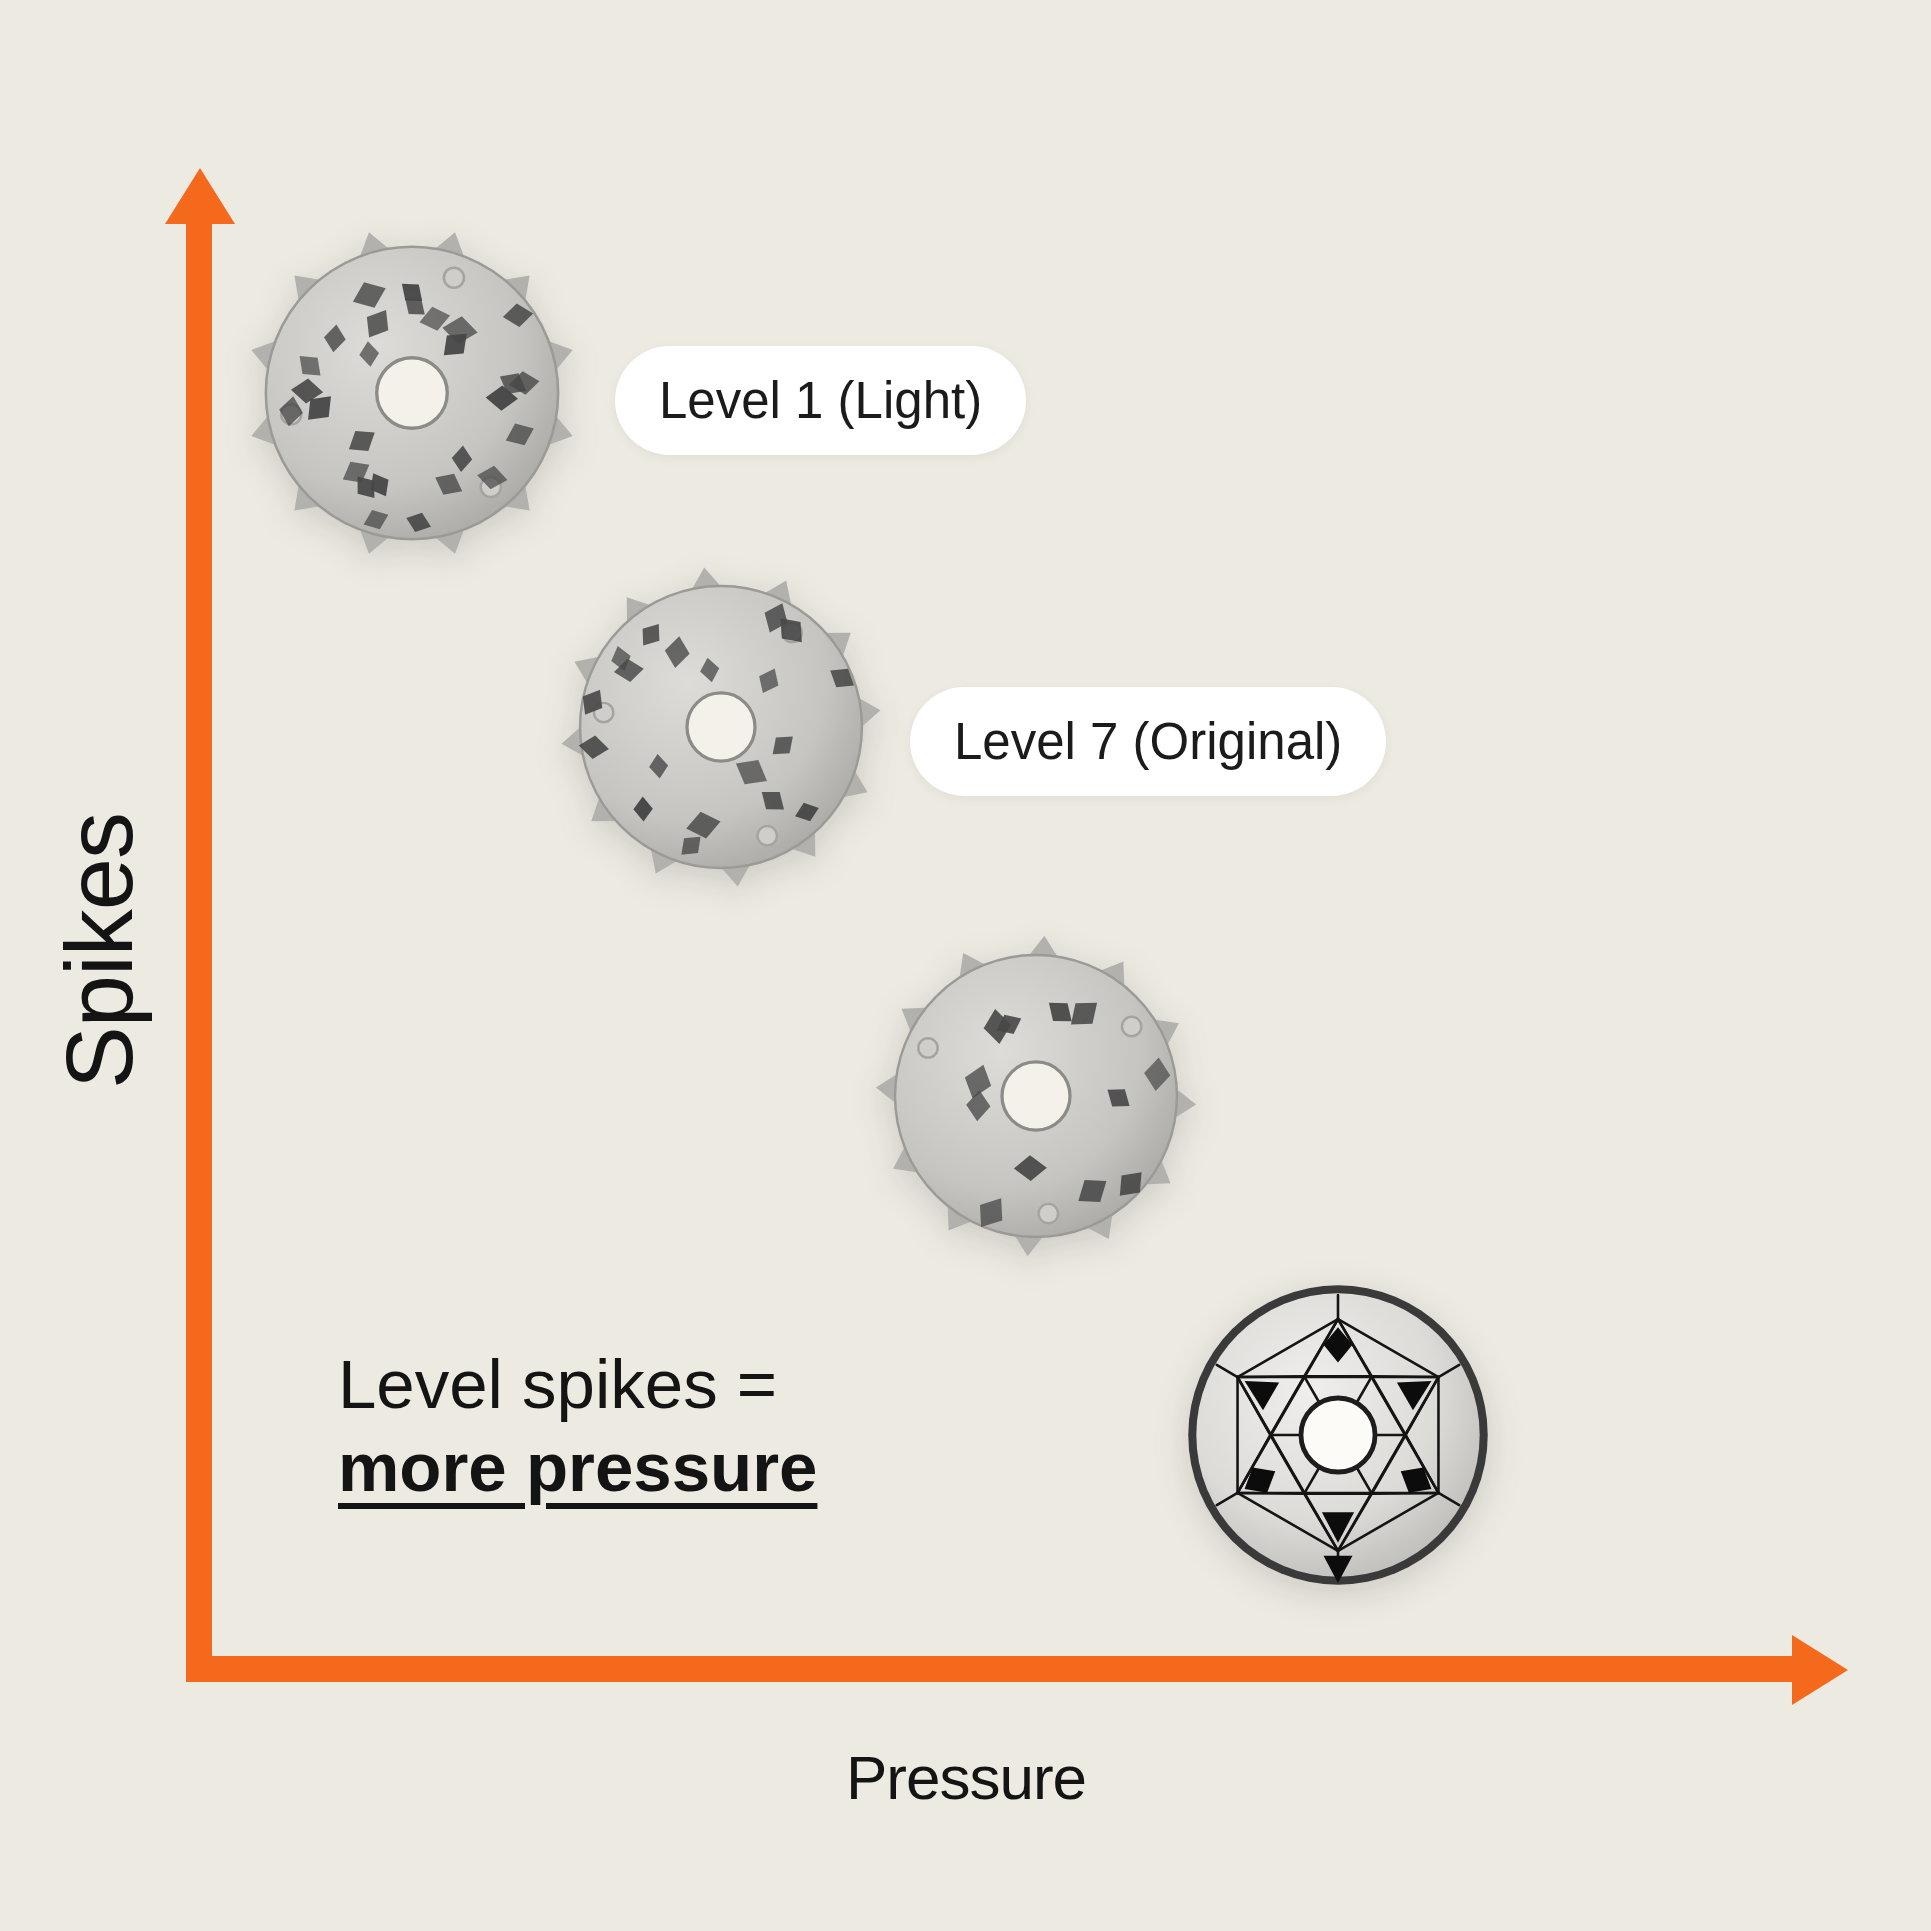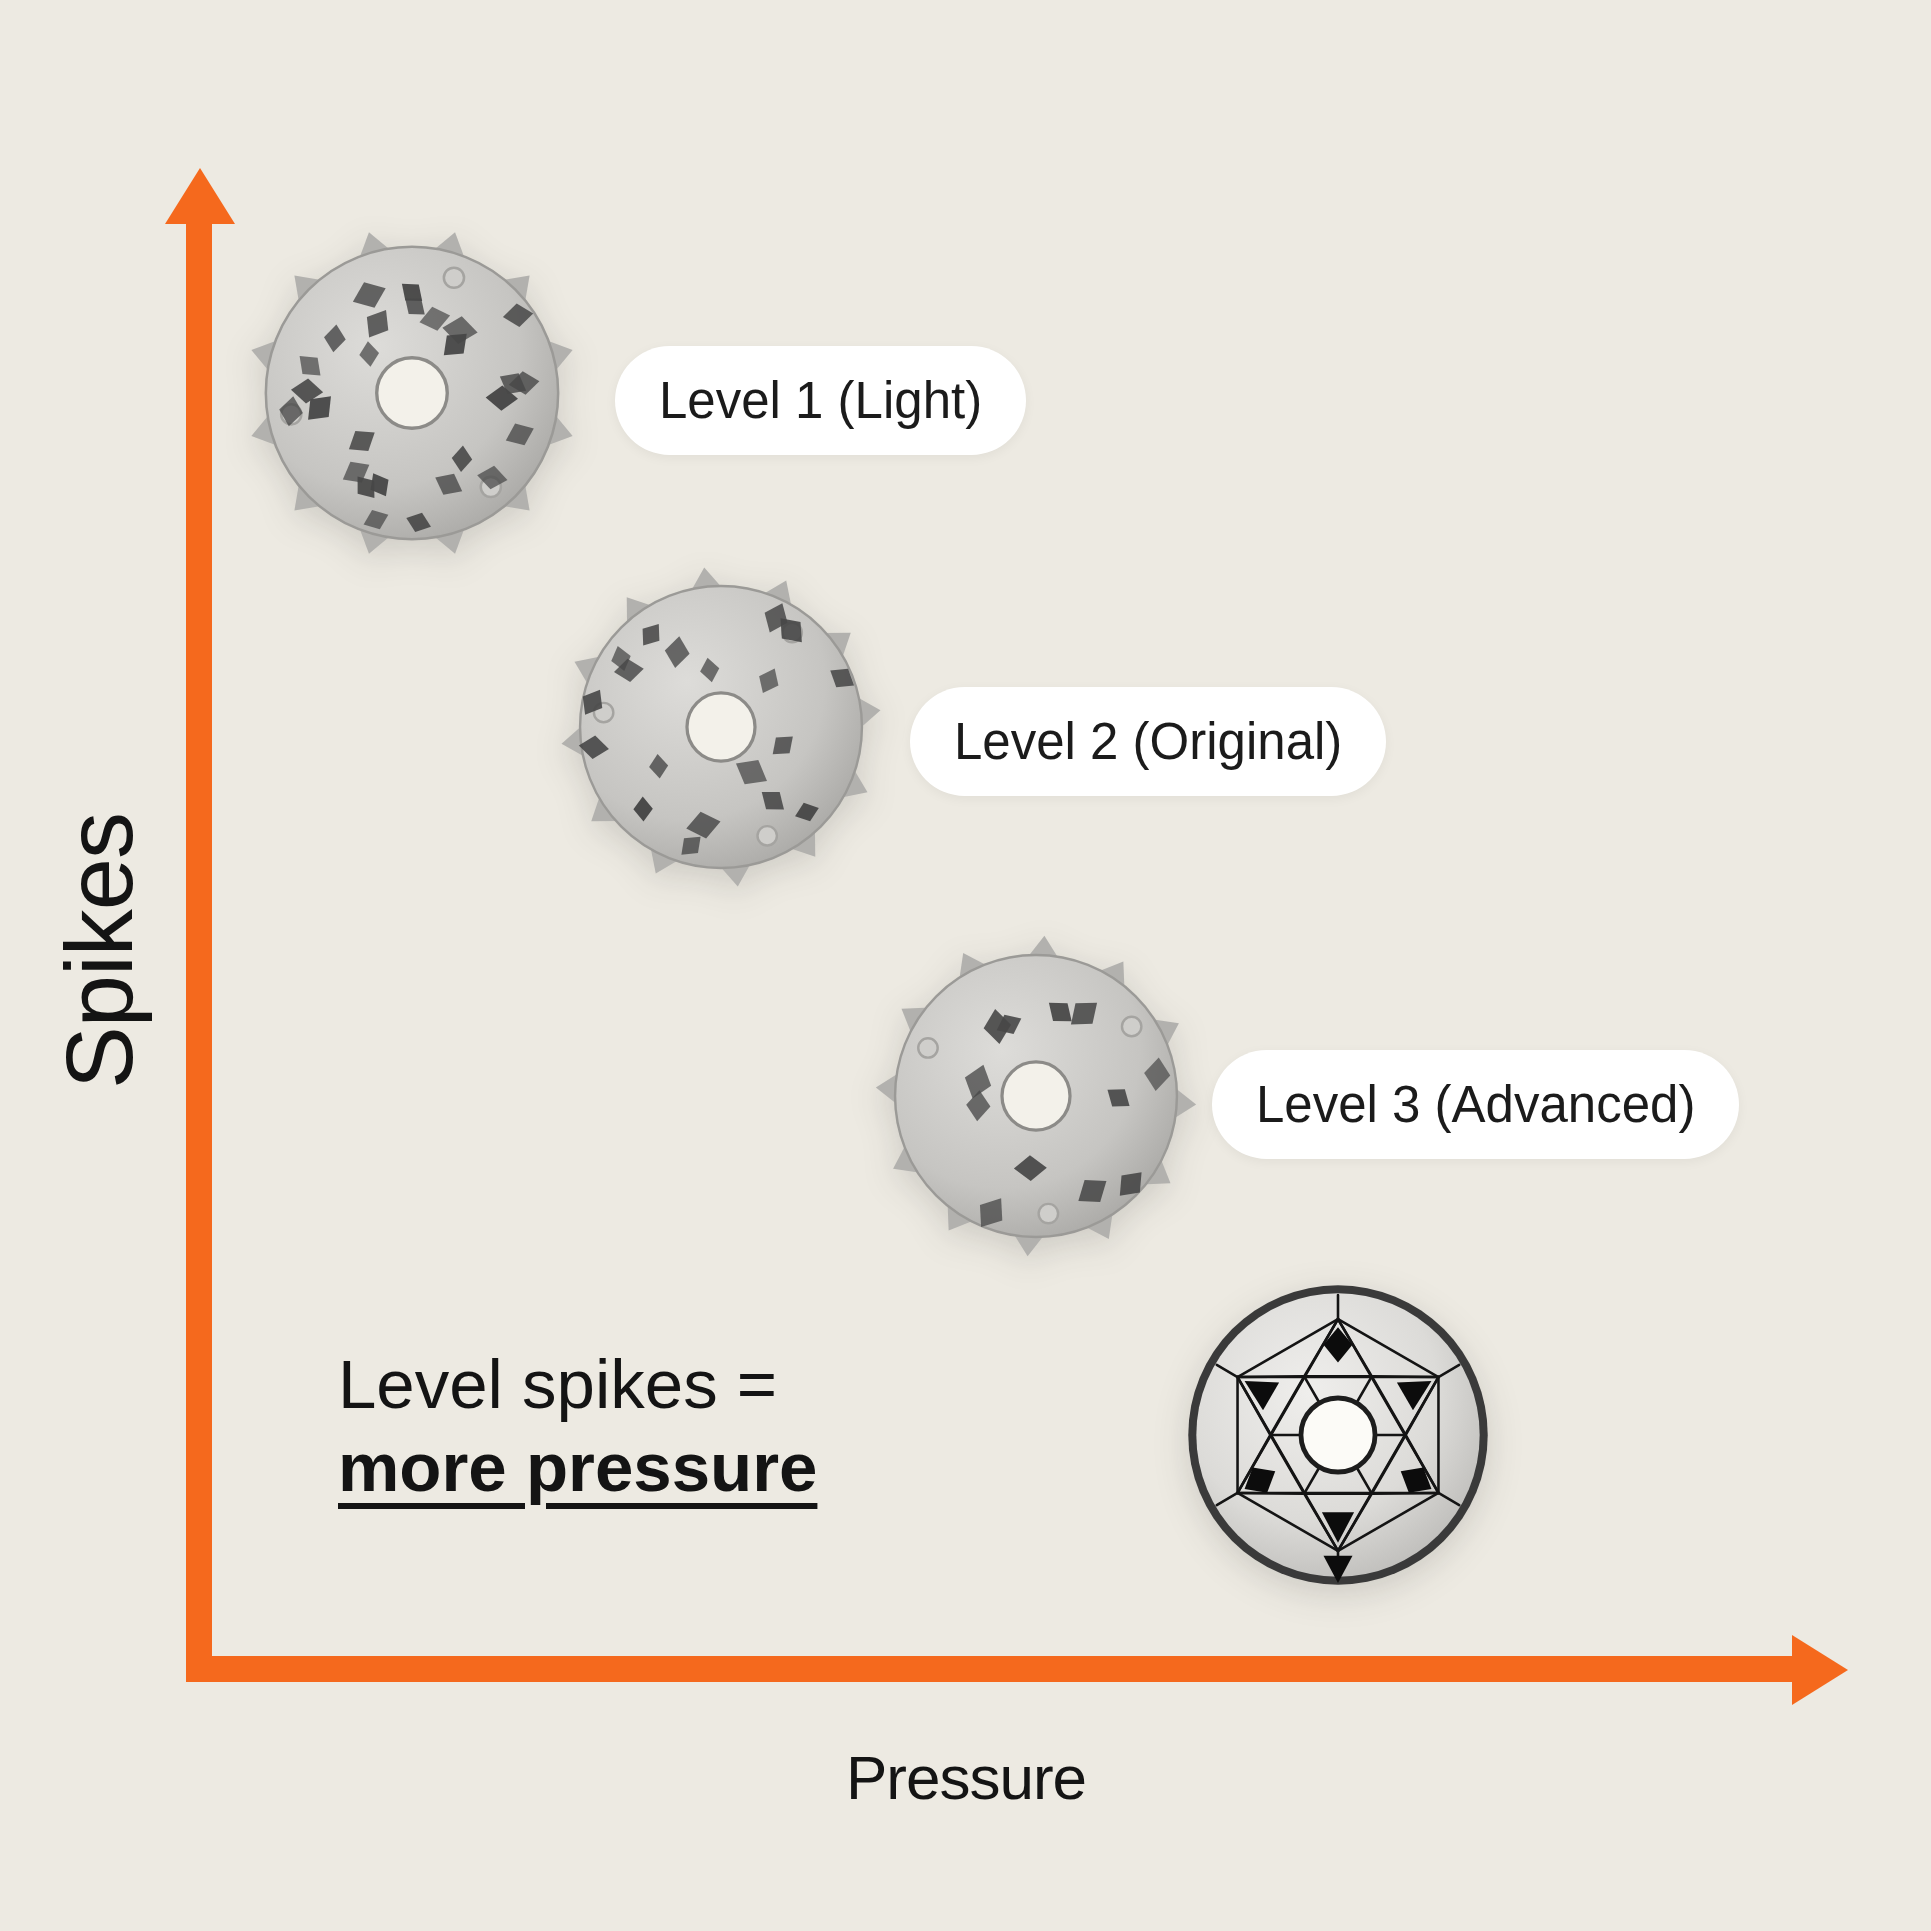--- a/index.html
+++ b/index.html
@@ -395,22 +395,21 @@
           <polygon points="0,-11 10,8 -10,8" fill="#0c0c0c"></polygon>
         </g>
         <g transform="translate(100.0,182.0) rotate(180)">
           <polygon points="0,-10 9,7 -9,7" fill="#0c0c0c"></polygon>
         </g>
   <circle cx="100" cy="100" r="23" fill="#fcfbf7" stroke="#1d1d1d" stroke-width="3"></circle>
       </svg>
     </div>
 
   <div class="pill p1" style="background: rgb(255, 255, 255); color: rgb(27, 27, 27);">Level 1 (Light)</div>
-  <div class="pill p2" style="background: rgb(255, 255, 255); color: rgb(27, 27, 27);">Level 2 (Original)</div>
-  <div class="pill p3" style="background: rgb(255, 255, 255); color: rgb(27, 27, 27);">Level 3 (Advanced)</div>
+  <div class="pill p2" style="background: rgb(255, 255, 255); color: rgb(27, 27, 27);">Level 7 (Original)</div>
 
   <div class="note">
     <div class="note-1">Level spikes =</div>
     <div class="note-2">more pressure</div>
   </div>
 
 </div>
 
 
 </body></html>

